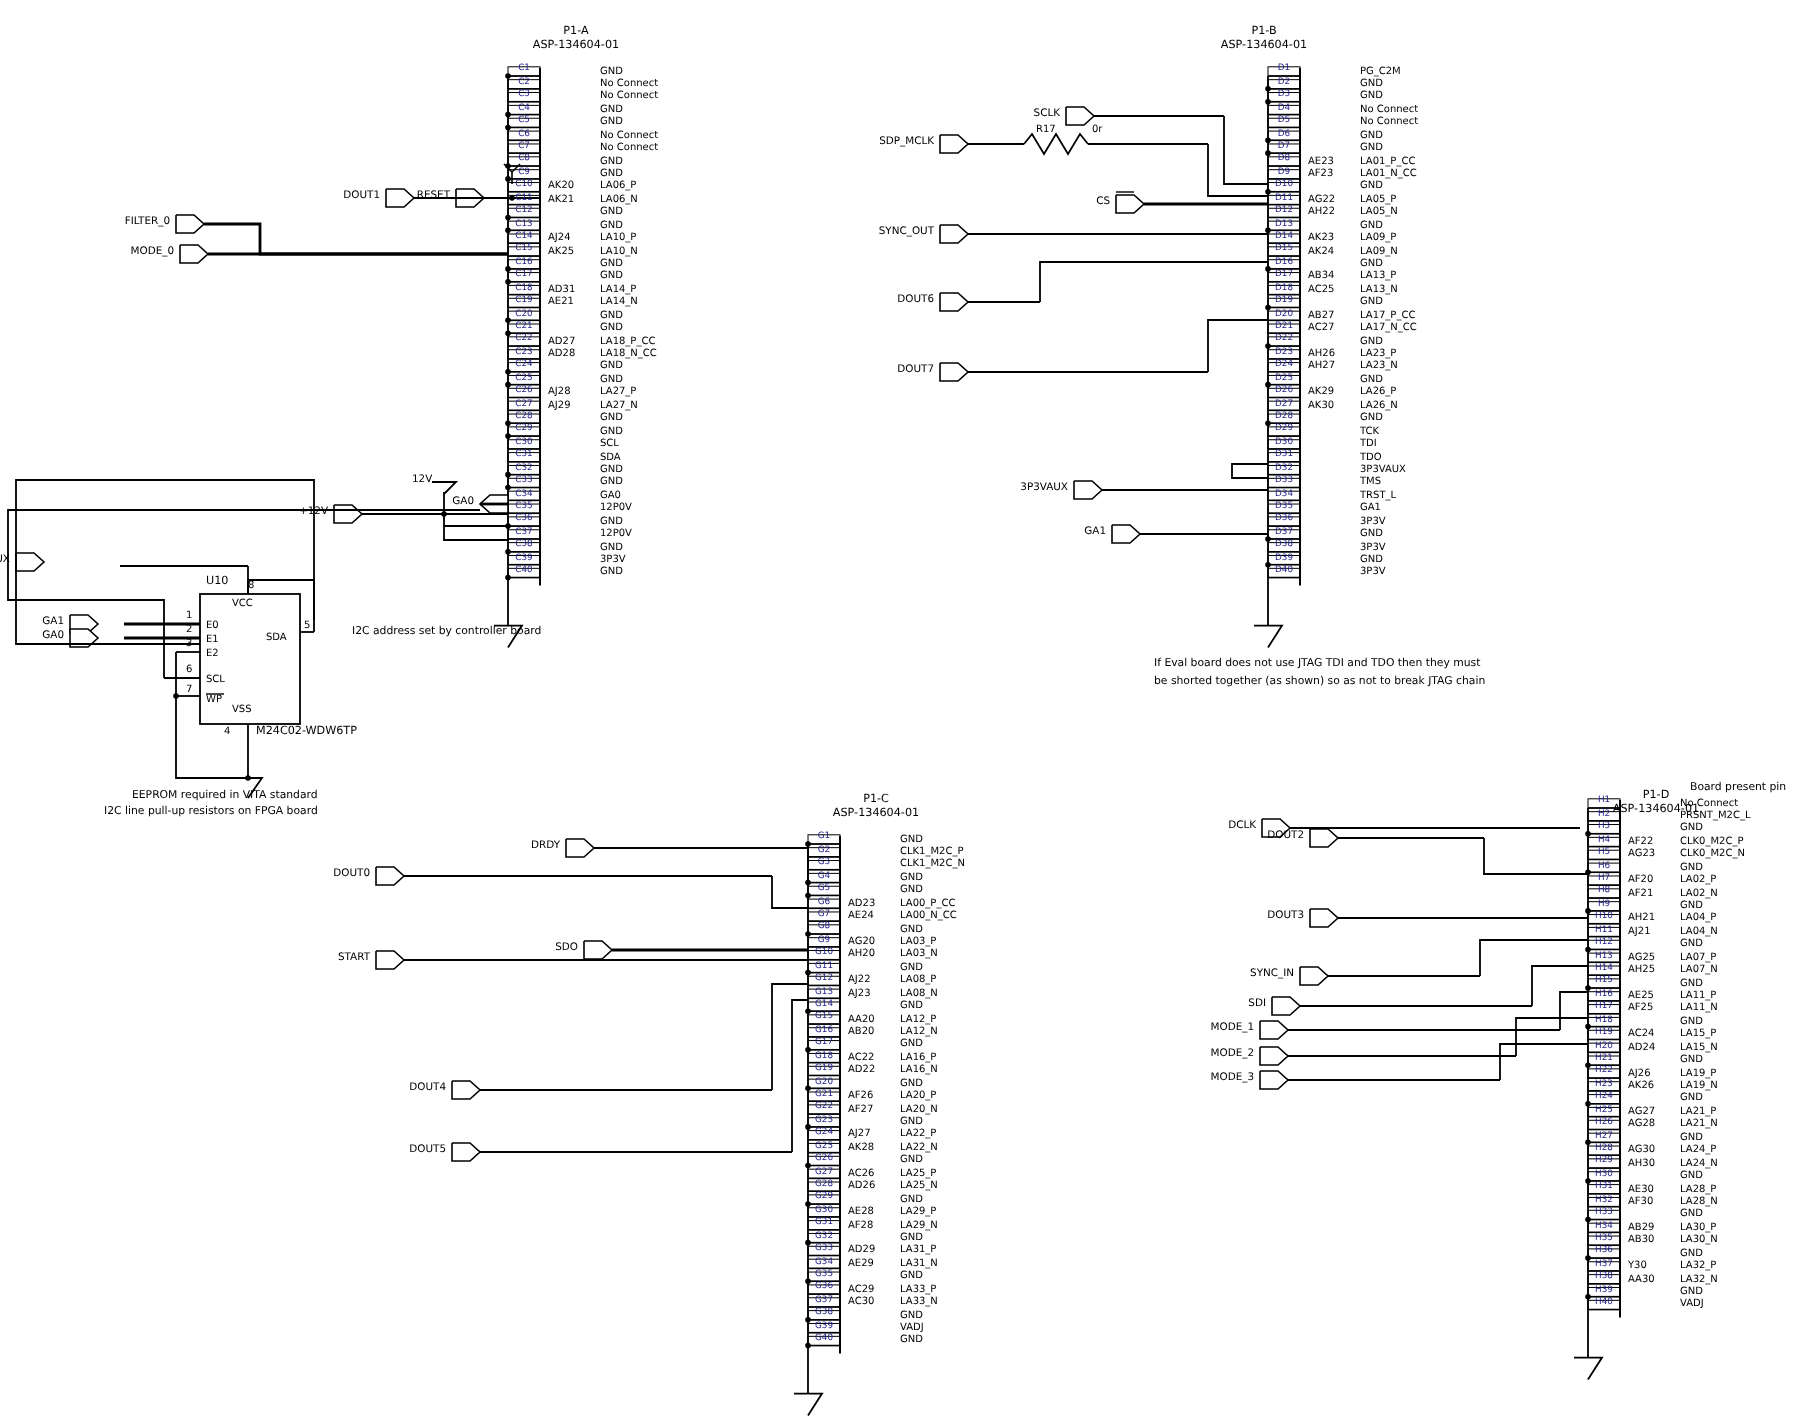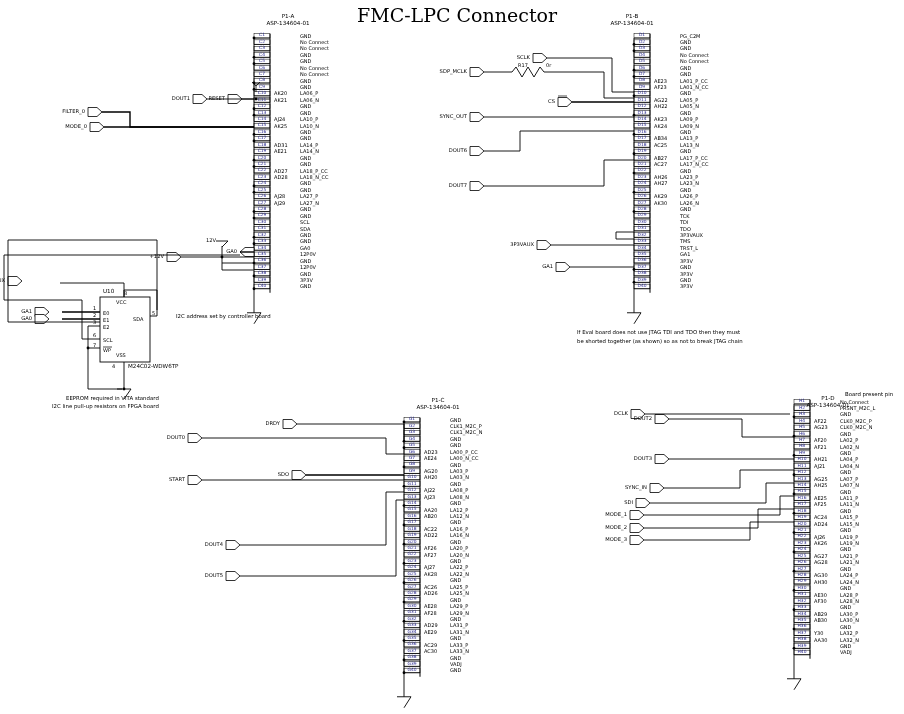--- a/index.html
+++ b/index.html
@@ -15,21 +15,20 @@
   .netlbl{font-size:5.2px;}
   .note{font-size:5.4px;}
   .comp{font-size:5.6px;}
   svg{position:absolute;left:0;top:0;overflow:visible;}
 </style>
 </head>
 <body>
 
 <div id="sheet">
 
-  <div class="t title" id="sheet-title" style="left:357px;top:6px;">FMC-LPC Connector</div>
 
   <svg id="wires" width="904" height="714">
       <line x1="270" y1="34" x2="270" y2="292.77" stroke="#000" stroke-width="1"></line>
       <line x1="254" y1="38" x2="270" y2="38" stroke="#000" stroke-width="0.8"></line>
       <rect x="254" y="33.4" width="16" height="4.6" fill="none" stroke="#000" stroke-width="0.5"></rect>
       <circle cx="254" cy="38" r="1.4" fill="#000"></circle>
       <line x1="254" y1="44.43" x2="270" y2="44.43" stroke="#000" stroke-width="0.8"></line>
       <rect x="254" y="39.83" width="16" height="4.6" fill="none" stroke="#000" stroke-width="0.5"></rect>
       <line x1="254" y1="50.86" x2="270" y2="50.86" stroke="#000" stroke-width="0.8"></line>
       <rect x="254" y="46.26" width="16" height="4.6" fill="none" stroke="#000" stroke-width="0.5"></rect>

